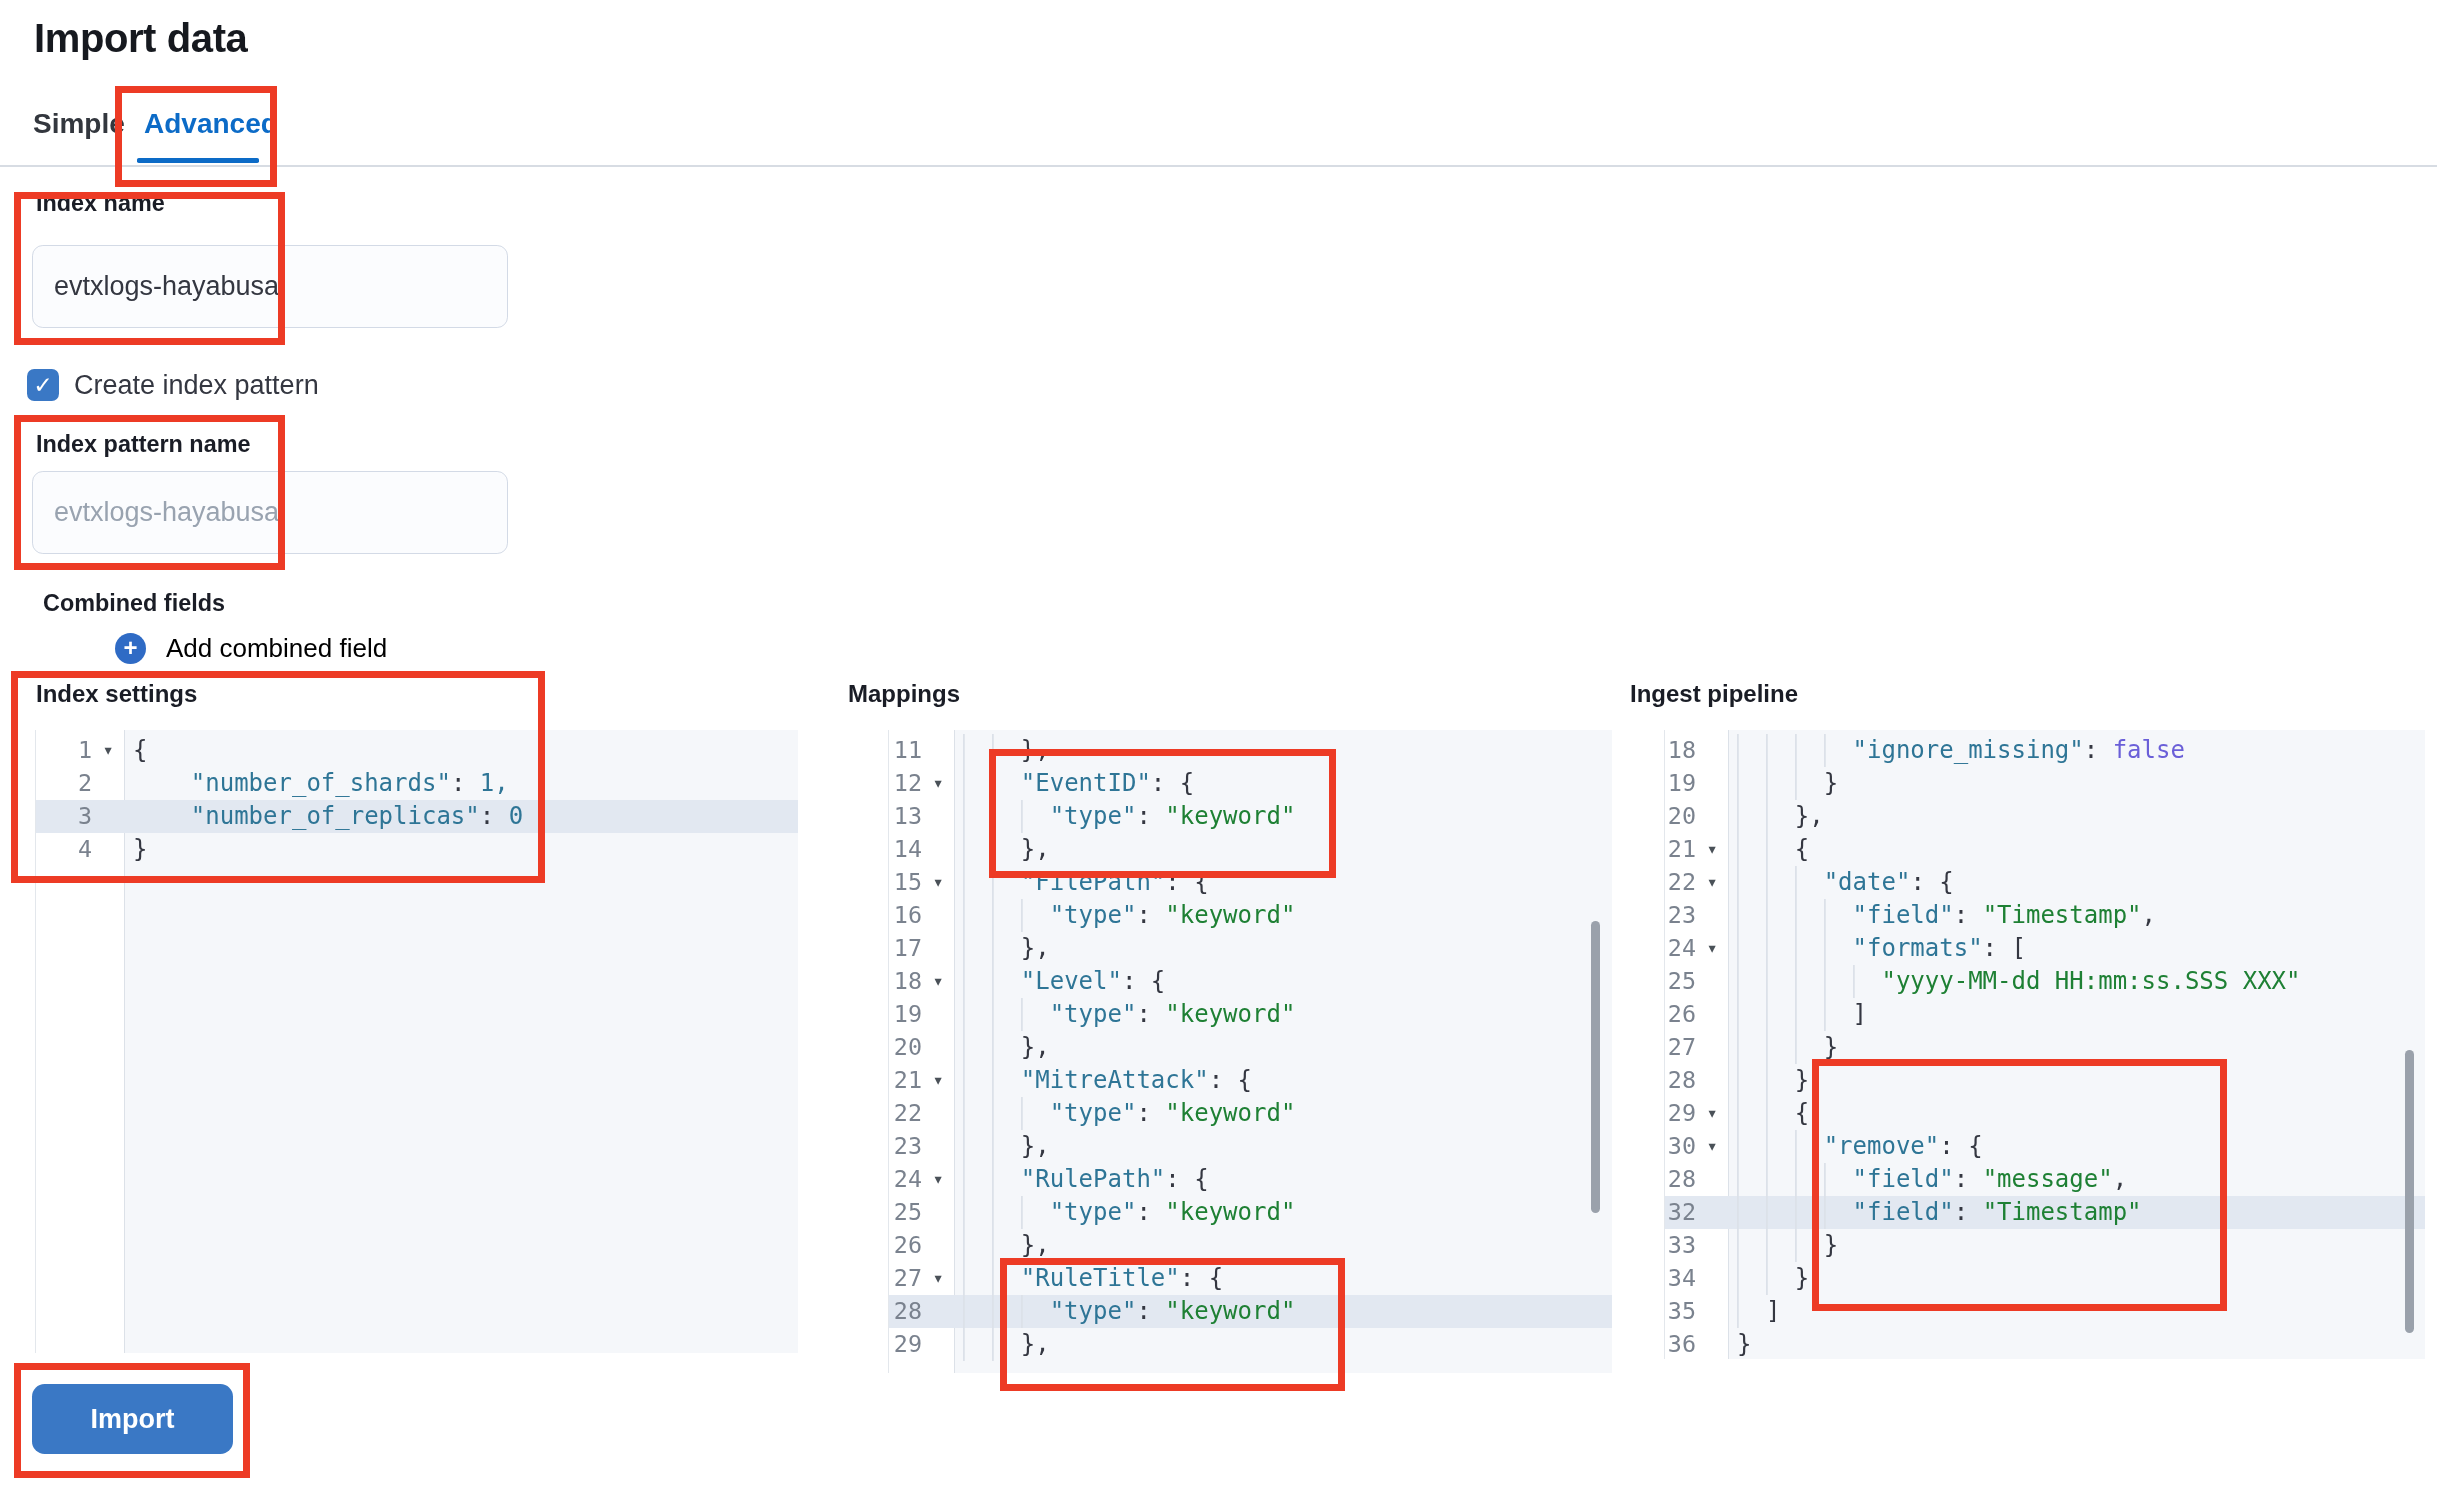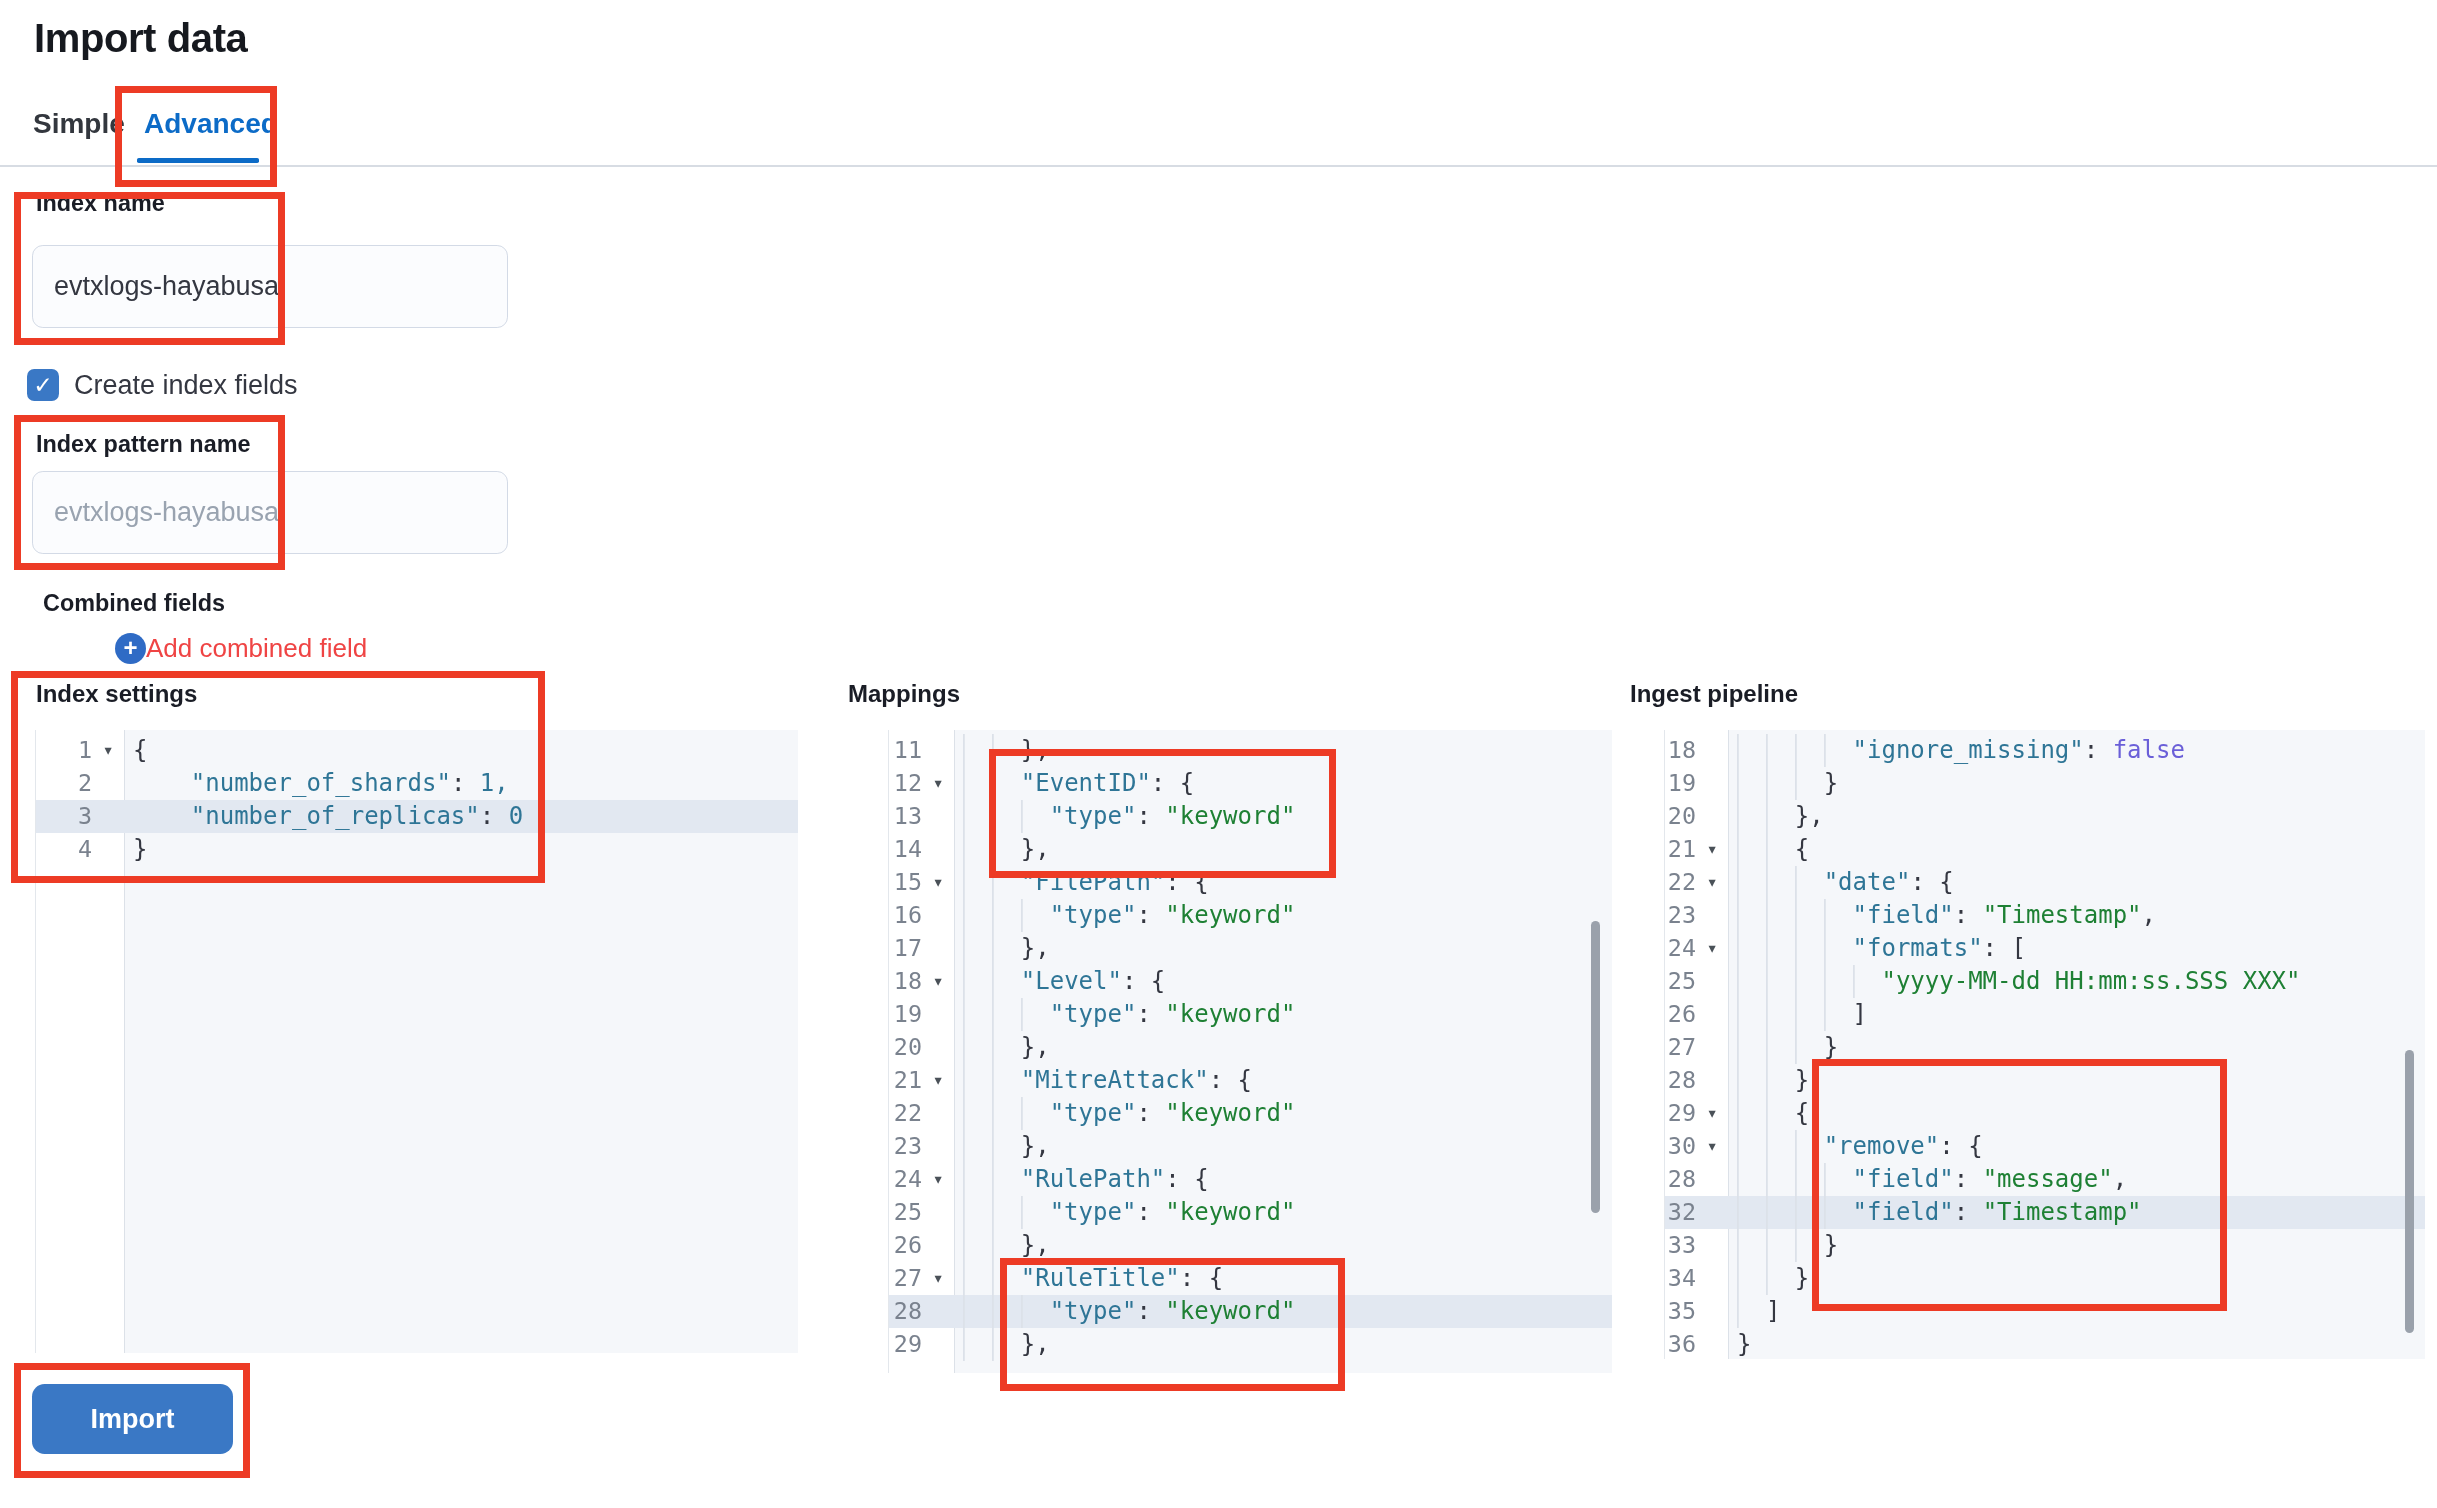--- a/index.html
+++ b/index.html
@@ -24,21 +24,21 @@
   .text-input { position:absolute; left:32px; width:476px; height:83px; border:1.8px solid #d3dae6; border-radius:10.8px; background:#fbfcfe; font-family:"Liberation Sans","DejaVu Sans",sans-serif; font-size:27px; color:#343741; padding:0 21px; outline:none; }
   .text-input::placeholder { color:#99a3b0; opacity:1; }
   .input-index-name { top:245px; }
   .input-index-pattern { top:471px; }
 
   .checkbox { position:absolute; left:27px; top:369px; width:32px; height:32px; background:#3a78c5; border-radius:7.2px; color:#fff; font-size:23.4px; line-height:32px; text-align:center; cursor:pointer; }
   .checkbox-label { position:absolute; left:74px; top:370px; font-size:27px; color:#343741; }
 
   .add-combined { position:absolute; left:115px; top:633px; display:flex; align-items:center; cursor:pointer; }
   .plus-circle { width:31px; height:31px; border-radius:50%; background:#2f6bc5; color:#fff; font-size:24px; line-height:30px; text-align:center; font-weight:bold; }
-  .add-combined-text { font-size:26px; font-weight:500; color:#ef4444; }
+  .add-combined-text { margin-left:20px; font-size:26px; font-weight:500; color:#000000; }
 
   
   .ed-label { position:absolute; font-size:24px; font-weight:bold; color:#1a1d26; }
   .lbl-ed0 { left:36px; top:680px; }
   .lbl-ed1 { left:848px; top:680px; }
   .lbl-ed2 { left:1630px; top:680px; }
 
   
   .editor { position:absolute; top:730px; overflow:hidden; border-left:1.8px solid #e3e7ec; background:#fff; }
   #ed-0 { left:35px;  width:763px; height:623px; --gw:88px; }
@@ -89,21 +89,21 @@
   <div class="tab tab-advanced">Advanced</div>
   <div class="tab-underline"></div>
   <div class="tabs-divider"></div>
 
   <div class="field-label lbl-index-name">Index name</div>
   <input class="text-input input-index-name" type="text" value="evtxlogs-hayabusa" style="">
 
   <div class="checkbox">
     <span>✓</span>
   </div>
-  <div class="checkbox-label">Create index fields</div>
+  <div class="checkbox-label">Create index pattern</div>
 
   <div class="field-label lbl-index-pattern">Index pattern name</div>
   <input class="text-input input-index-pattern" type="text" placeholder="evtxlogs-hayabusa" style="">
 
   <div class="field-label lbl-combined">Combined fields</div>
   <div class="add-combined">
     <span class="plus-circle">+</span>
     <span class="add-combined-text">Add combined field</span>
   </div>
 

